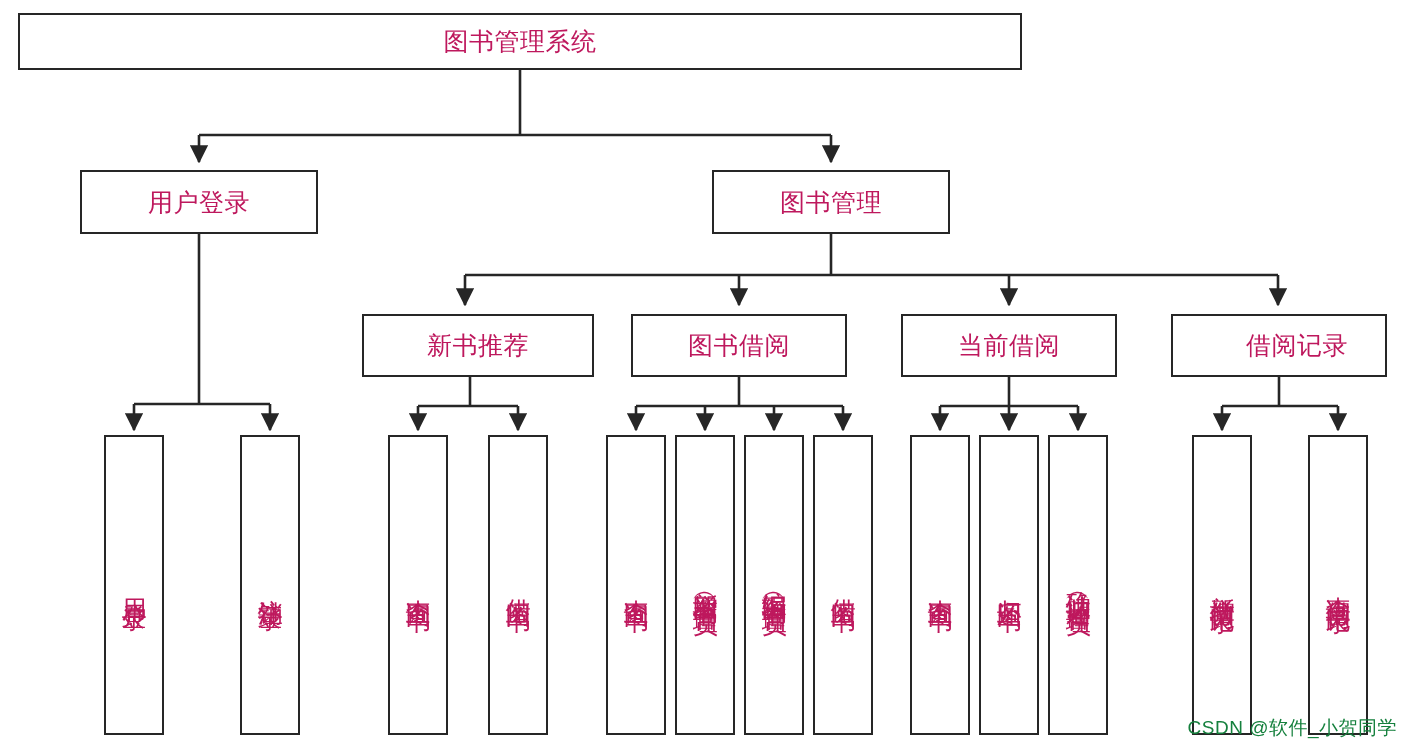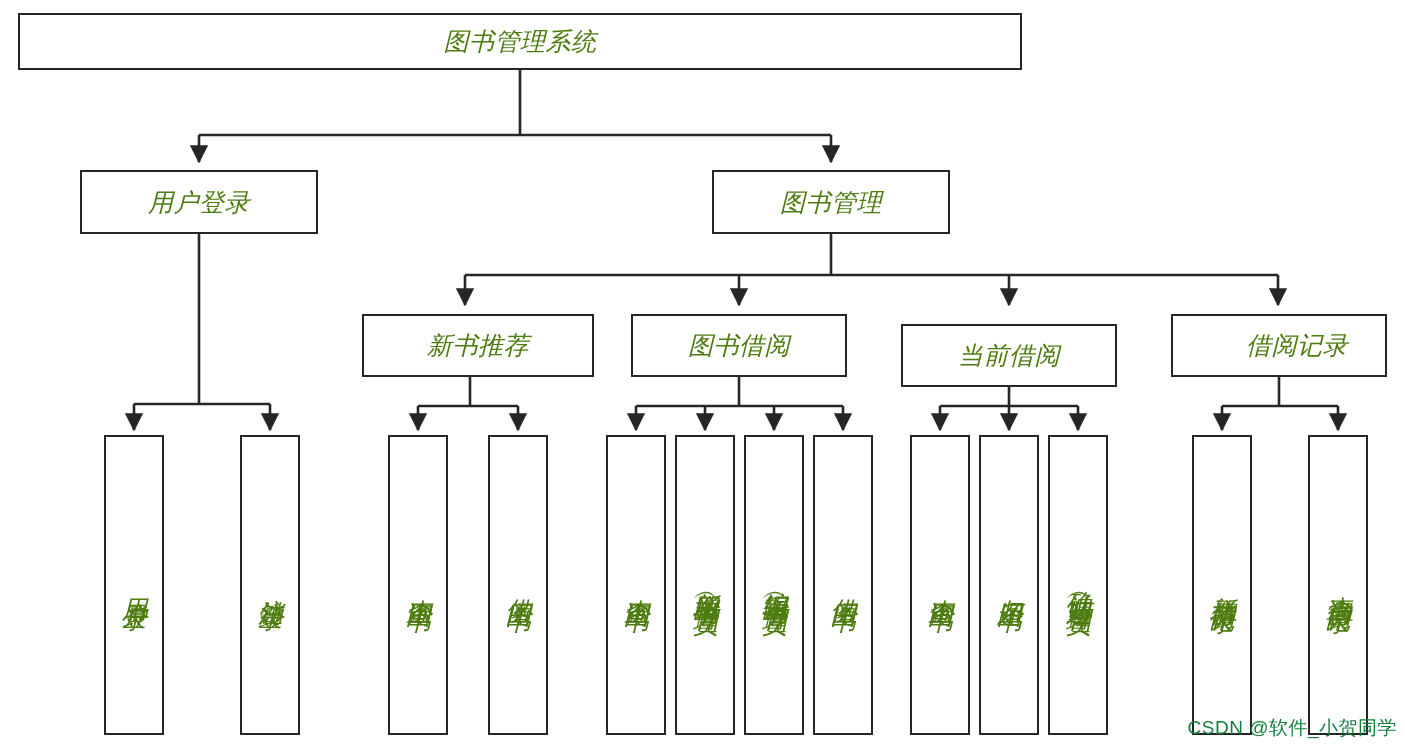--- a/index.html
+++ b/index.html
@@ -26,22 +26,21 @@
     pointer-events: none;
   }
   .node {
     position: absolute;
     box-sizing: border-box;
     background: #ffffff;
     border: 2.5px solid #262626;
     display: flex;
     align-items: center;
     justify-content: center;
-    color: #4d7c0f;
-    font-style: italic;
+    color: #be185d;
   }
   .node.horizontal {
     font-size: 25px;
     letter-spacing: 0.5px;
   }
   .node.vertical {
     writing-mode: vertical-rl;
     text-orientation: upright;
     font-size: 25px;
     line-height: 1.18;
@@ -129,21 +128,21 @@
   <div class="node horizontal" style="left:712px; top:170px; width:238px; height:64px;">
     <span>图书管理</span>
   </div>
 
   <div class="node horizontal" style="left:362px; top:314px; width:232px; height:63px;">
     <span>新书推荐</span>
   </div>
   <div class="node horizontal" style="left:631px; top:314px; width:216px; height:63px;">
     <span>图书借阅</span>
   </div>
-  <div class="node horizontal" style="left:901px; top:324px; width:216px; height:63px;">
+  <div class="node horizontal" style="left:901px; top:314px; width:216px; height:63px;">
     <span>当前借阅</span>
   </div>
   <div class="node horizontal" style="left:1171px; top:314px; width:216px; height:63px;padding-left:36px;">
     <span>借阅记录</span>
   </div>
 
   <div class="node vertical" style="left:104px; top:435px; width:60px; height:300px;">
     <span class="vtext">用户登录</span>
   </div>
   <div class="node vertical" style="left:240px; top:435px; width:60px; height:300px;">

